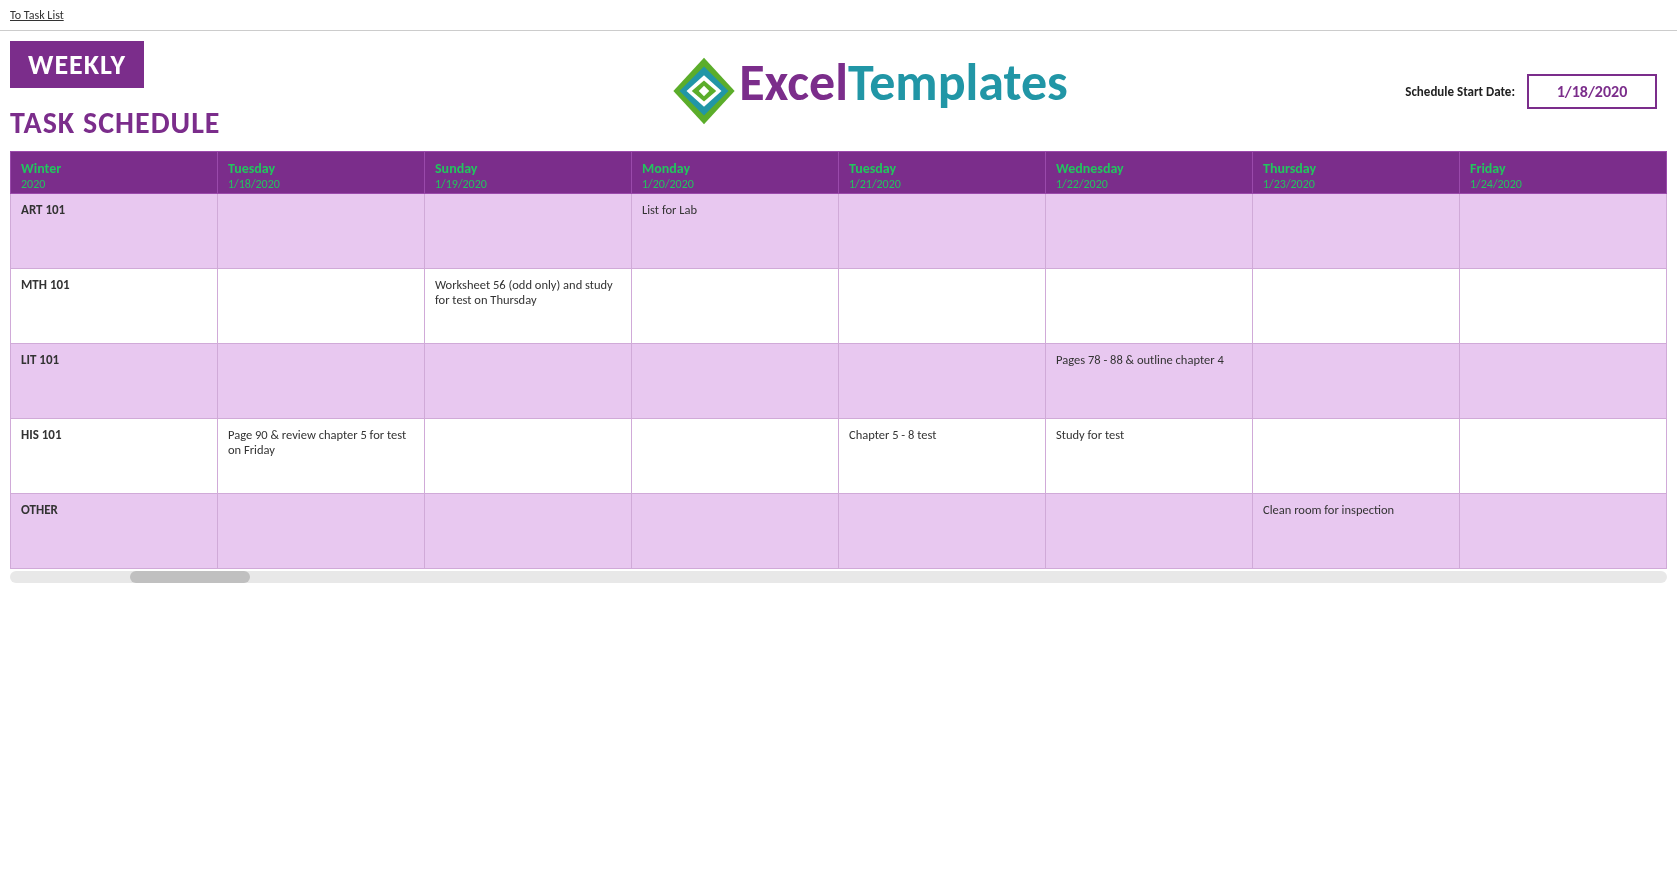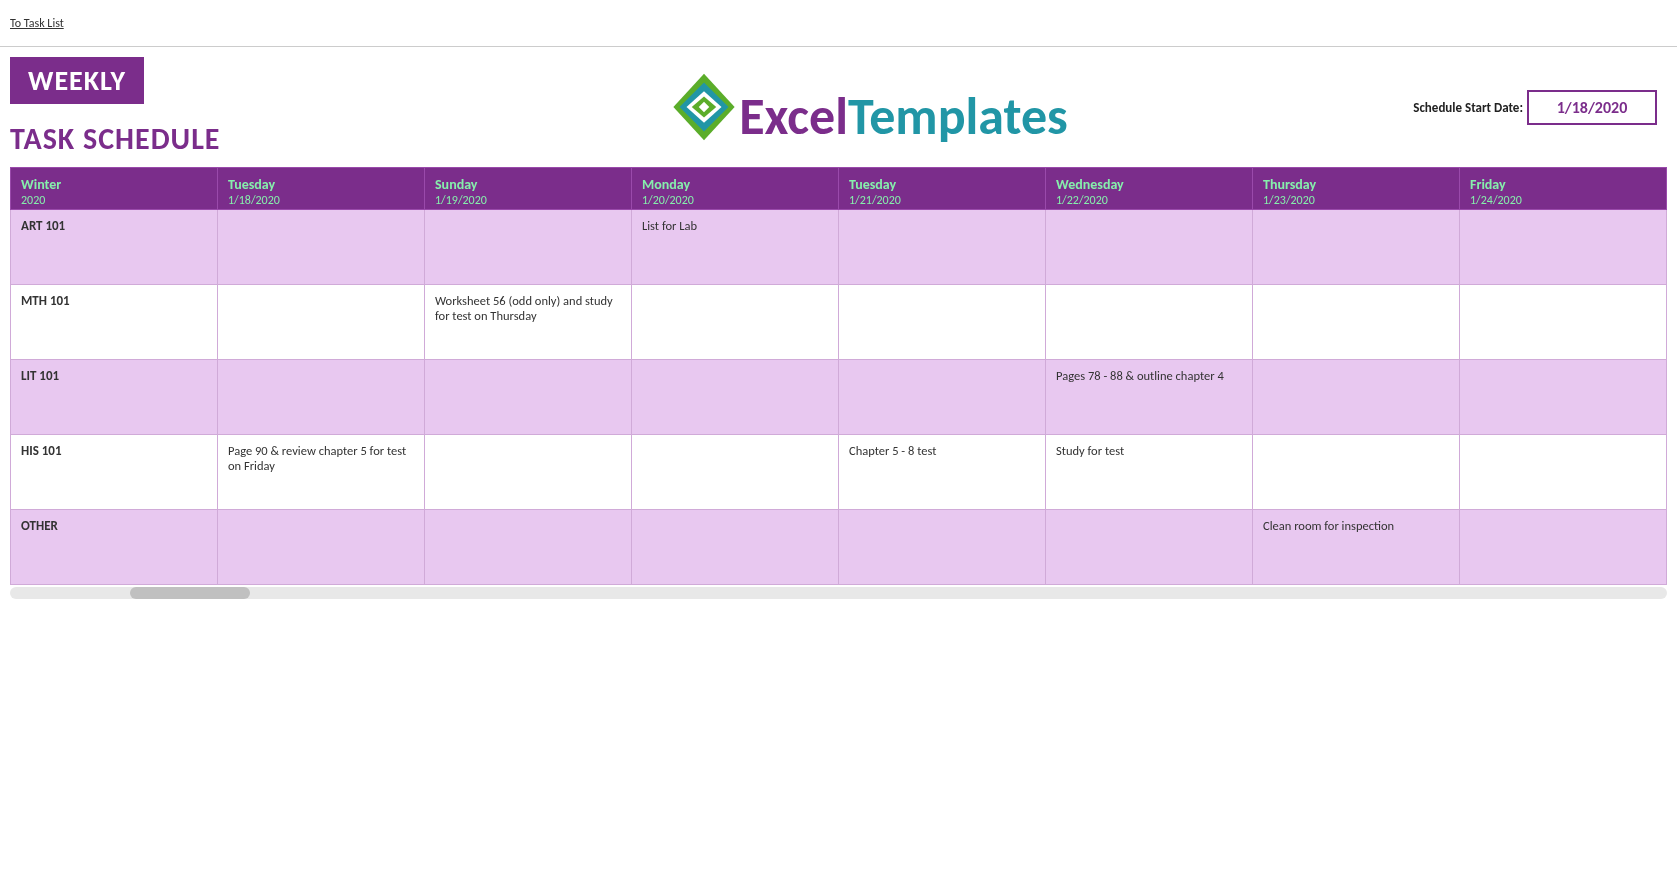--- a/index.html
+++ b/index.html
@@ -4,21 +4,21 @@
   <style>
     * { box-sizing: border-box; margin: 0; padding: 0; }
     body {
       font-family: 'Calibri', 'Arial', sans-serif;
       background: #fff;
       color: #333;
       font-size: 13px;
     }
 
     .top-bar {
-      padding: 16px 10px;
+      padding: 8px 10px;
       border-bottom: 1px solid #ccc;
       font-size: 12px;
       color: #333;
     }
 
     .header-area {
       display: flex;
       align-items: center;
       padding: 10px 10px 0 10px;
     }
@@ -48,41 +48,41 @@
 
     .logo-area {
       flex: 1;
       display: flex;
       justify-content: center;
       align-items: center;
     }
 
     .logo-container {
       display: flex;
-      align-items: flex-end;
+      align-items: flex-start;
     }
 
     .logo-diamond {
       width: 70px;
       height: 70px;
     }
 
     .logo-text {
       font-size: 52px;
       font-weight: 900;
       line-height: 1;
     }
 
     .logo-excel { color: #7B2D8B; }
     .logo-templates { color: #2196A6; }
 
     .schedule-date-block {
       display: flex;
       align-items: center;
-      gap: 4px;
+      gap: 12px;
       min-width: 280px;
       justify-content: flex-end;
       padding-right: 10px;
     }
 
     .schedule-date-label {
       font-weight: 700;
       font-size: 13px;
       color: #222;
       white-space: nowrap;
@@ -104,21 +104,21 @@
     }
 
     table {
       width: 100%;
       border-collapse: collapse;
       table-layout: fixed;
     }
 
     thead tr th {
       background: #7B2D8B;
-      color: #86efac;
+      color: #22c55e;
       font-weight: 700;
       font-size: 13px;
       padding: 8px 10px 2px 10px;
       text-align: left;
       border: 1px solid #9a4aab;
       vertical-align: top;
     }
 
     thead tr th .day-name {
       font-size: 14px;

